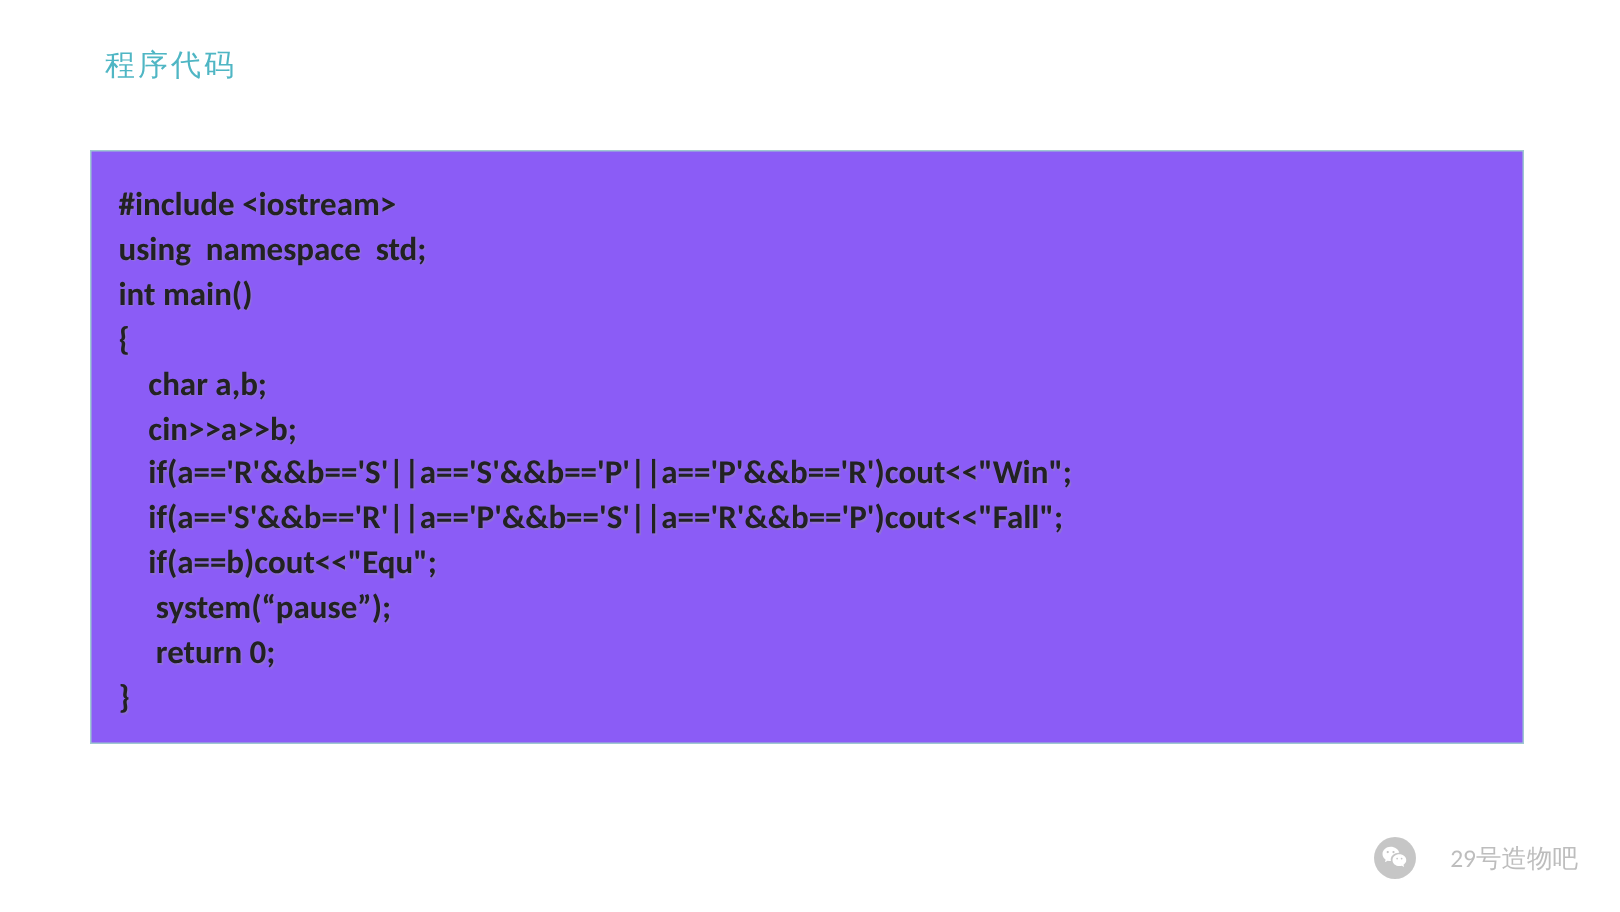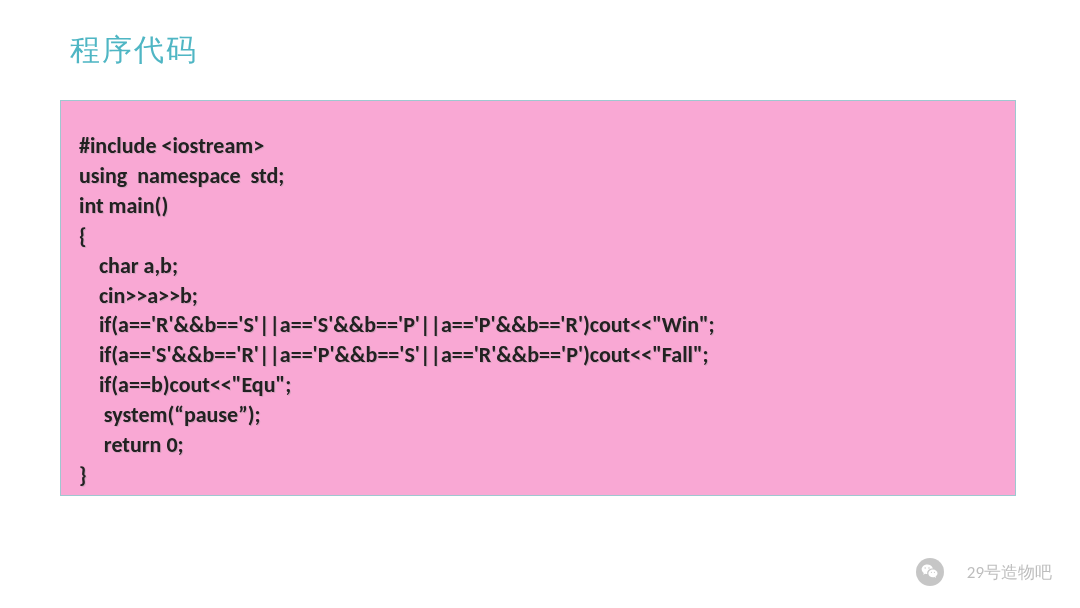--- a/index.html
+++ b/index.html
@@ -12,34 +12,34 @@
       height: 608px;
       background: #ffffff;
       font-family: "Calibri", "Arial", sans-serif;
       position: relative;
       overflow: hidden;
     }
     .title {
       position: absolute;
       top: 30px;
       left: 70px;
-      font-size: 30px;
+      font-size: 20px;
       color: #4fb6c4;
       font-weight: 400;
       letter-spacing: 2px;
     }
     .code-box {
       position: absolute;
       top: 100px;
       left: 60px;
       width: 956px;
       height: 396px;
-      background: #f9a8d4;
+      background: #8b5cf6;
       border: 1px solid #9ec8d0;
-      padding: 30px 18px;
+      padding: 20px 18px;
     }
     .code-box pre {
       font-family: "Calibri", "Arial", sans-serif;
       font-size: 22px;
       line-height: 1.36;
       color: #222222;
       font-weight: 700;
       text-shadow: 1px 1px 0 rgba(150,150,150,0.35);
       white-space: pre;
     }

